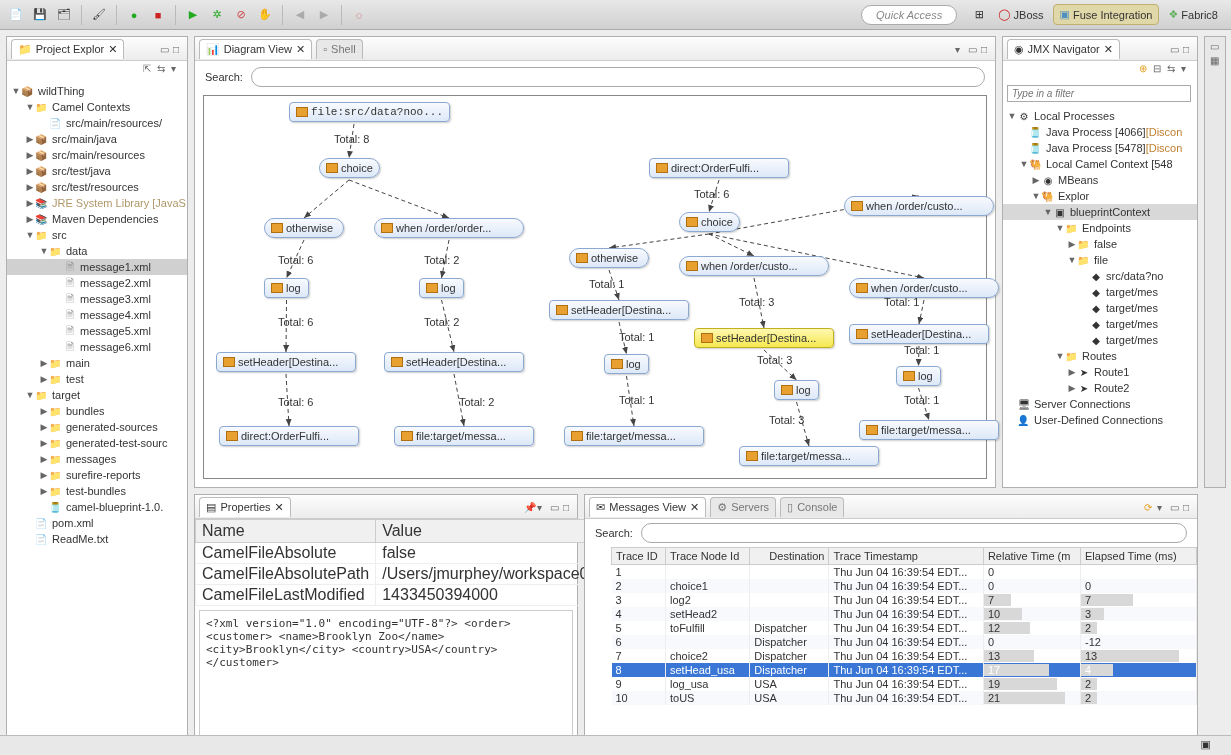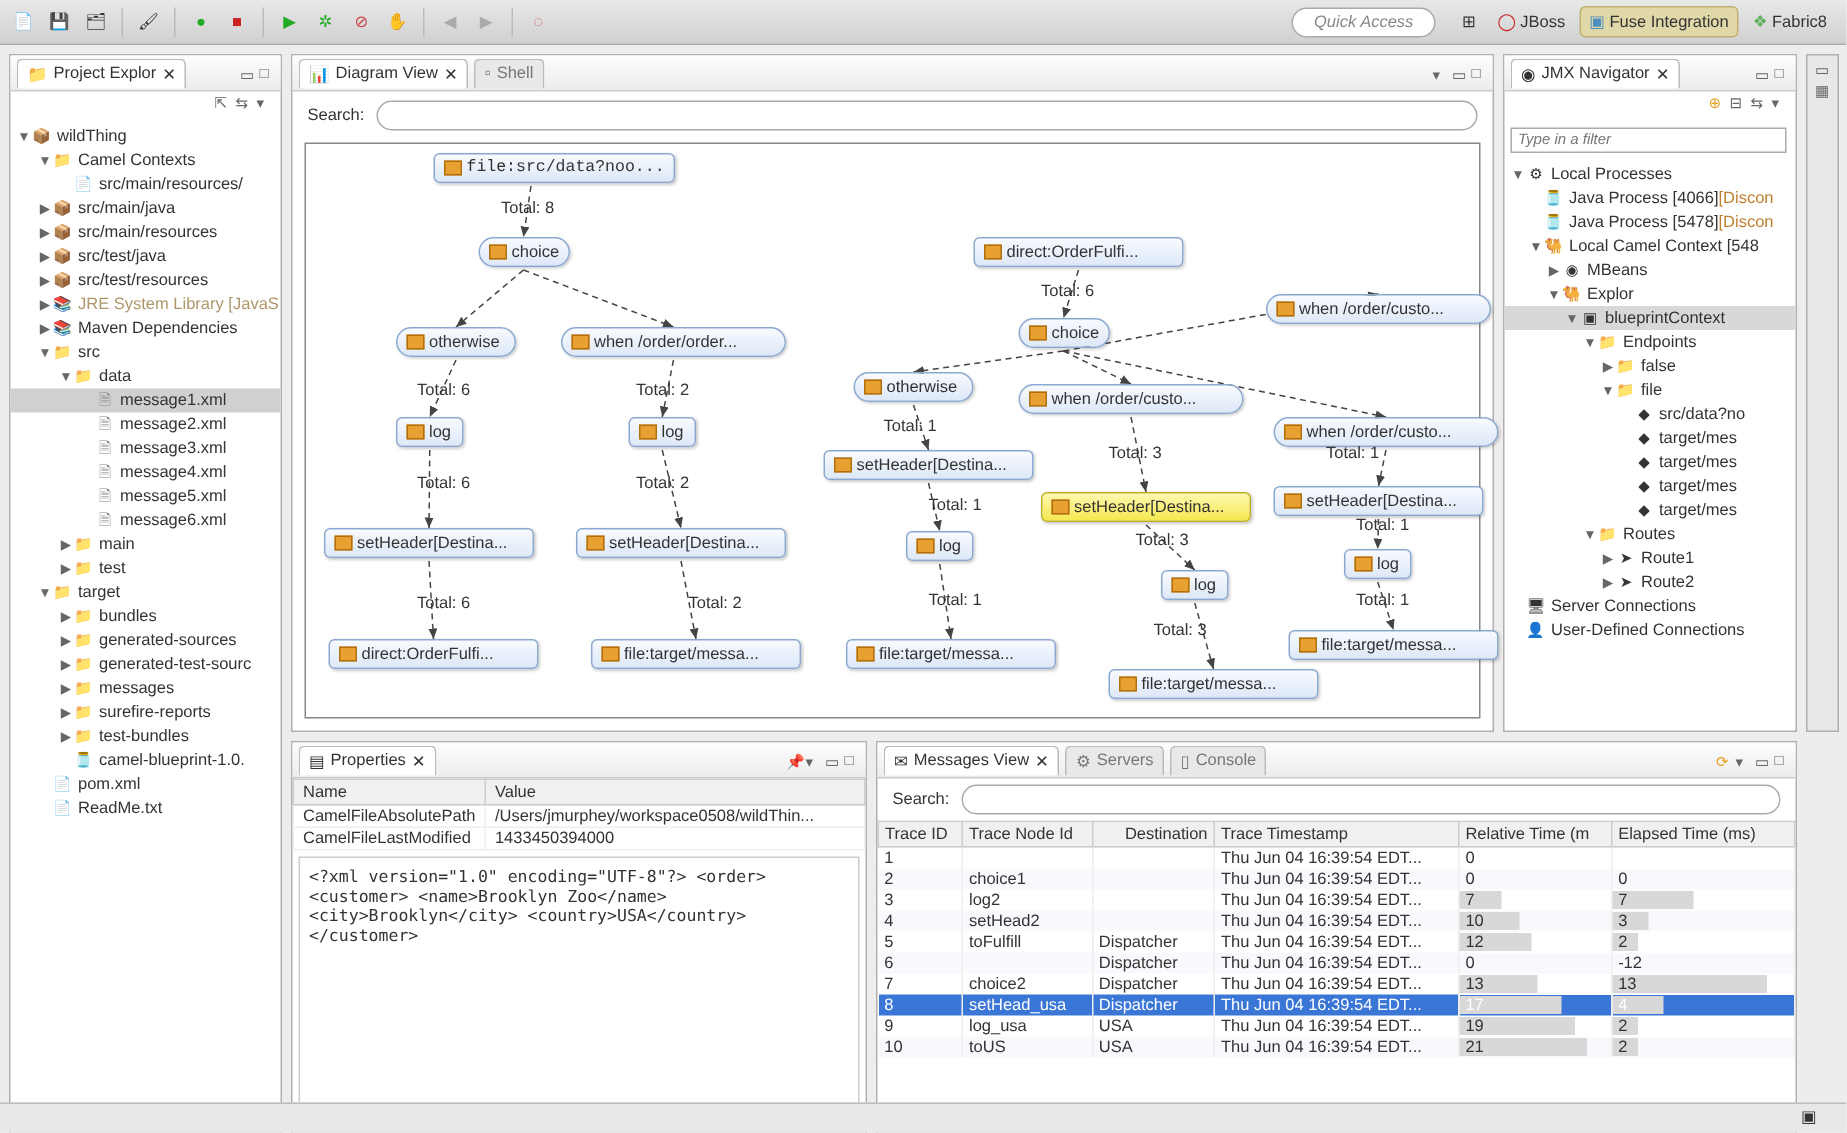--- a/index.html
+++ b/index.html
@@ -27,21 +27,21 @@
 .search-bar { display:flex; align-items:center; padding:6px 10px; gap:8px;}
 .search-bar input { flex:1; border:1px solid #aaa; border-radius:10px; padding:3px 10px; font-size:11px;}
 .canvas { position:relative; flex:1; border:1px solid #888; margin:2px 8px 8px 8px; background:#fff;}
 .node { position:absolute; background:linear-gradient(#f8fafe,#dde8f8); border:1px solid #8ba8d0; border-radius:4px; padding:3px 6px; font-size:11px; display:flex; align-items:center; gap:3px; box-shadow:1px 1px 2px rgba(0,0,0,0.2); white-space:nowrap;}
 .node.yellow { background:linear-gradient(#fff8b0,#f5e850); border-color:#c0b020;}
 .node.rounded { border-radius:10px;}
 .node-icon { width:12px; height:10px; background:#e8a030; border:1px solid #b07010; display:inline-block;}
 .stat-label { position:absolute; font-size:11px; color:#333;}
 .jmx-panel input.filter { margin:4px; padding:2px 4px; border:1px solid #aaa; width:calc(100% - 10px); font-size:10px; font-style:italic; color:#888;}
 .props-panel .section-title { font-weight:bold; color:#5577bb; padding:6px 8px; font-size:13px;}
-.props-table { border-collapse:collapse; width:100%; font-size:11px;}
+.props-table { border-collapse:collapse; width:100%; font-size:16px;}
 .props-table th { background:#f0f0f0; border:1px solid #ccc; padding:2px 6px; text-align:left; font-weight:normal;}
 .props-table td { border:1px solid #eee; padding:1px 6px;}
 .xml-box { border:1px solid #ccc; margin:4px; padding:6px; font-family:monospace; font-size:11px; overflow:auto; flex:1;}
 .msg-table { width:100%; border-collapse:collapse; font-size:11px;}
 .msg-table th { background:#f0f0f0; border:1px solid #ccc; padding:2px 4px; text-align:left; font-weight:normal;}
 .msg-table td { padding:1px 4px; border-right:1px solid #eee;}
 .msg-table tr.alt td { background:#f7f9fc;}
 .msg-table tr.selected td { background:#3a76d6; color:#fff;}
 .bar-cell { position:relative;}
 .bar-cell .bar { position:absolute; left:0; top:1px; bottom:1px; background:#d8d8d8;}
@@ -558,20 +558,24 @@
     </div>
     <table class="props-table">
       <thead>
           <tr>
         <th style="width:125px;">Name</th>
         <th>Value</th>
       </tr>
         </thead>
       <tbody id="props-body">
           <tr>
+            <td>CamelFileAbsolute</td>
+            <td>false</td>
+          </tr>
+          <tr>
             <td>CamelFileAbsolutePath</td>
             <td>/Users/jmurphey/workspace0508/wildThin...</td>
           </tr>
           <tr>
             <td>CamelFileLastModified</td>
             <td>1433450394000</td>
           </tr>
         </tbody>
     </table>
     <div class="xml-box" id="xml-box">&lt;?xml version="1.0" encoding="UTF-8"?&gt;
@@ -593,21 +597,21 @@
         <span class="min-icon" style="color:#e8a020">⟳</span>
         <span class="min-icon">▾</span>
         <span class="min-icon">▭</span>
         <span class="min-icon">□</span>
       </div>
     </div>
     <div class="search-bar" style="padding:4px 10px;">
       <span>Search:</span>
       <input type="text" style="">
     </div>
-    <div style="overflow:auto; flex:1;">
+    <div style="overflow:auto; flex:1;margin-left:26px;">
     <table class="msg-table">
       <thead>
             <tr id="msg-head">
               <th style="width: 55px;">Trace ID</th>
               <th style="width: 85px;">Trace Node Id</th>
               <th style="width: 80px; text-align: right;">Destination</th>
               <th style="width: 160px;">Trace Timestamp</th>
               <th style="width: 100px;">Relative Time (m</th>
               <th style="width: 120px;">Elapsed Time (ms)</th>
             </tr>

